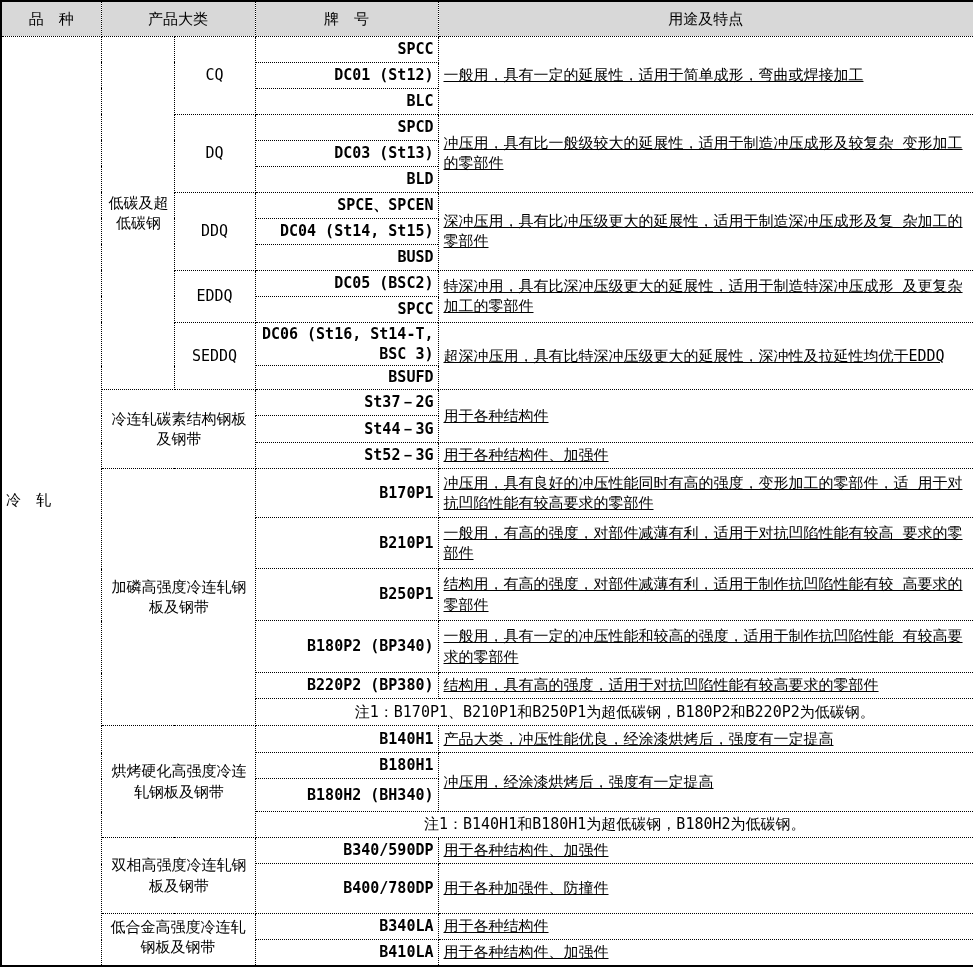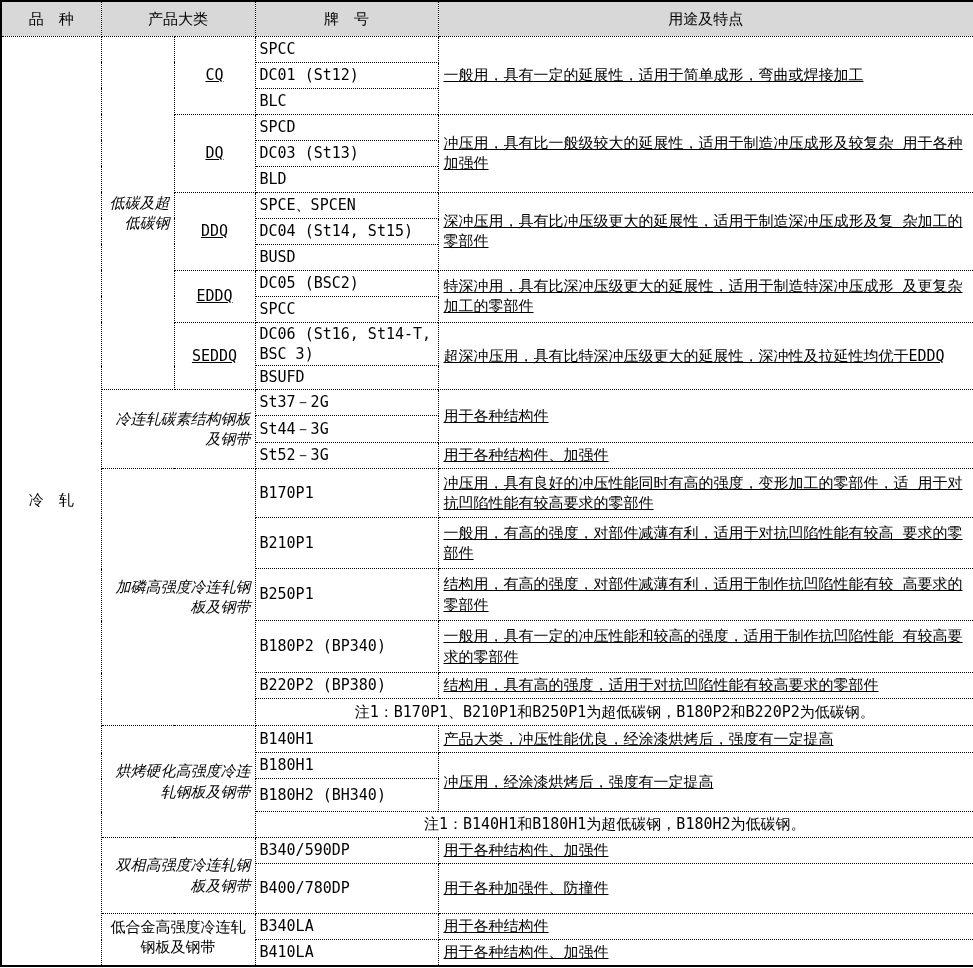--- a/index.html
+++ b/index.html
@@ -25,25 +25,25 @@
     vertical-align: middle;
     overflow: hidden;
     word-break: break-all;
   }
   thead th {
     background: #d8d8d8;
     height: 35px;
     text-align: center;
     border-bottom: 1px dotted #000;
   }
-  td.variety { text-align: center; }
-  td.cat    { text-align: right;  padding-left: 6px; font-style: italic; }
+  td.variety { }
+  td.cat    { text-align: center;  padding-left: 6px; }
   td.cat-c  { text-align: center; font-family: Liberation Mono, monospace; }
-  td.grp    { text-align: center; text-decoration: underline; }
-  td.grade  { text-align: left; }
+  td.grp    { text-align: center; }
+  td.grade  { text-align: right; font-weight: bold; }
   td.usage  { text-align: left; padding-left: 5px; text-decoration: underline; }
   td.note   { text-align: center; padding-left: 5px; }
   tr.h24{height:24px} tr.h26{height:26px} tr.h27{height:27px}
   tr.h33{height:33px} tr.h42{height:42px} tr.h49{height:49px} tr.h50{height:50px}
   tr.h51{height:51px} tr.h52{height:52px}
 </style>
 </head>
 <body>
 
 <table class="steel">
@@ -73,21 +73,21 @@
     </tr>
     <tr class="h26">
       <td class="grade">DC01 (St12)</td>
     </tr>
     <tr class="h26">
       <td class="grade">BLC</td>
     </tr>
     <tr class="h26">
       <td class="grp" rowspan="3">DQ</td>
       <td class="grade">SPCD</td>
-      <td class="usage" rowspan="3">冲压用，具有比一般级较大的延展性，适用于制造冲压成形及较复杂 用于各种加强件</td>
+      <td class="usage" rowspan="3">冲压用，具有比一般级较大的延展性，适用于制造冲压成形及较复杂 变形加工的零部件</td>
     </tr>
     <tr class="h26">
       <td class="grade">DC03 (St13)</td>
     </tr>
     <tr class="h26">
       <td class="grade">BLD</td>
     </tr>
     <tr class="h26">
       <td class="grp" rowspan="3">DDQ</td>
       <td class="grade">SPCE、SPCEN</td>

